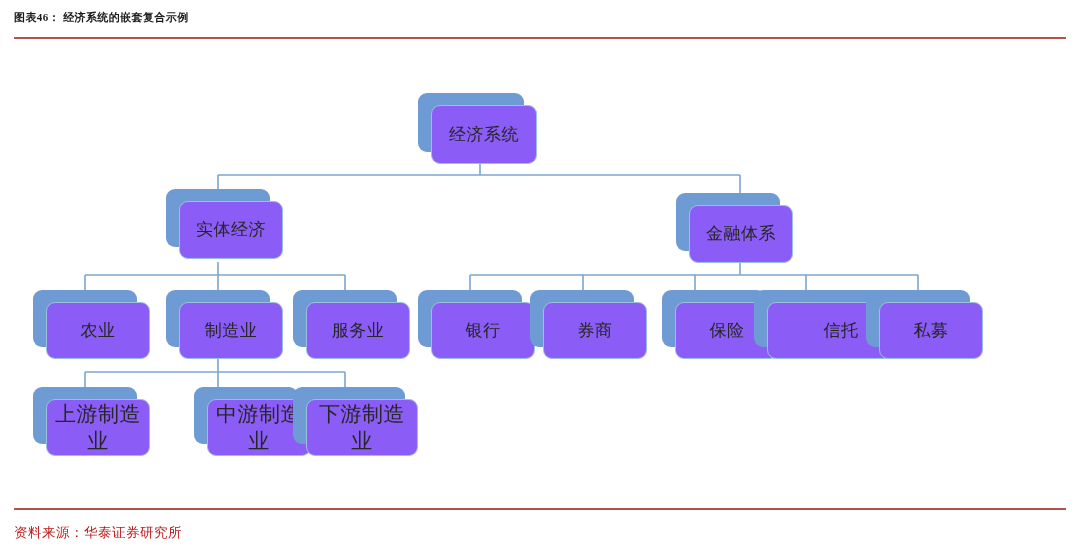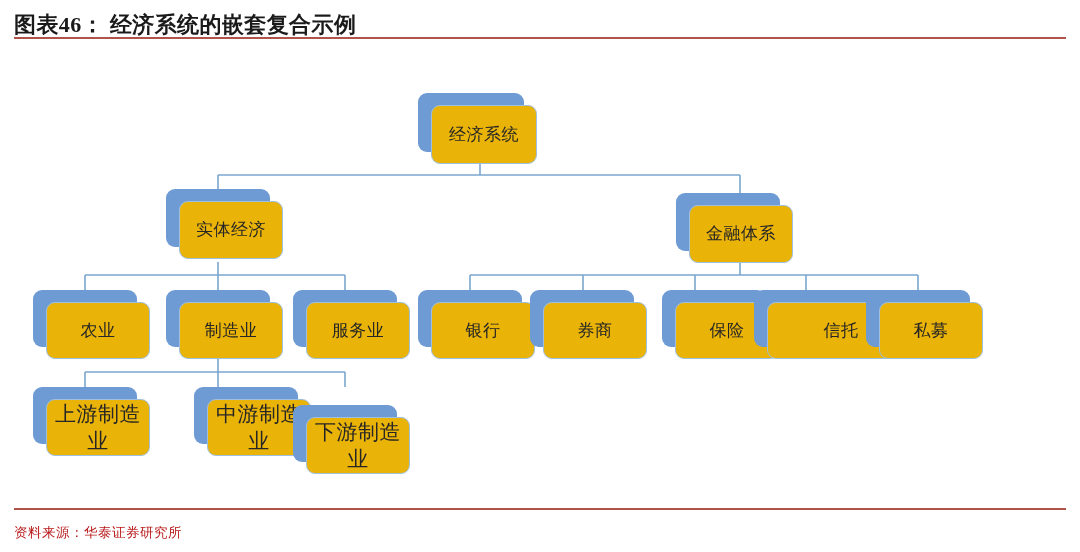--- a/index.html
+++ b/index.html
@@ -15,21 +15,21 @@
     overflow: hidden;
   }
 
   
   .chart-title {
     position: absolute;
     left: 14px;
     top: 10px;
     font-family: "Liberation Serif", "DejaVu Serif", serif;
     font-weight: bold;
-    font-size: 22px;
+    font-size: 11px;
     letter-spacing: 0.4px;
     color: #1a1a1a;
     white-space: nowrap;
     text-align: right;
   }
   .title-rule {
     position: absolute;
     left: 14px;
     top: 37px;
     width: 1052px;
@@ -85,21 +85,21 @@
     height: 100%;
     background: #6e9bd3;
     border-radius: 9px;
   }
   .node .card {
     position: absolute;
     left: 13px;
     top: 12px;
     width: 100%;
     height: 100%;
-    background: #eab308;
+    background: #8b5cf6;
     border: 1px solid #9dc0e0;
     border-radius: 9px;
     box-sizing: border-box;
     display: flex;
     align-items: center;
     justify-content: center;
   }
   .node .label {
     font-family: "Liberation Serif", "DejaVu Serif", serif;
     font-size: 17px;
@@ -236,21 +236,21 @@
   </div>
 
   <div class="node small-label" style="left:166px; top:342px; width:104px; height:57px;margin-left:28px;">
     <div class="shadow"></div>
     <div class="card">
       <span class="label">中游制造
 业</span>
     </div>
   </div>
 
-  <div class="node small-label" style="left:293px; top:360px; width:104px; height:57px;">
+  <div class="node small-label" style="left:293px; top:342px; width:104px; height:57px;padding-left:8px;">
     <div class="shadow"></div>
     <div class="card">
       <span class="label">下游制造
 业</span>
     </div>
   </div>
 
 </div>
 
 <div class="footer-rule"></div>

